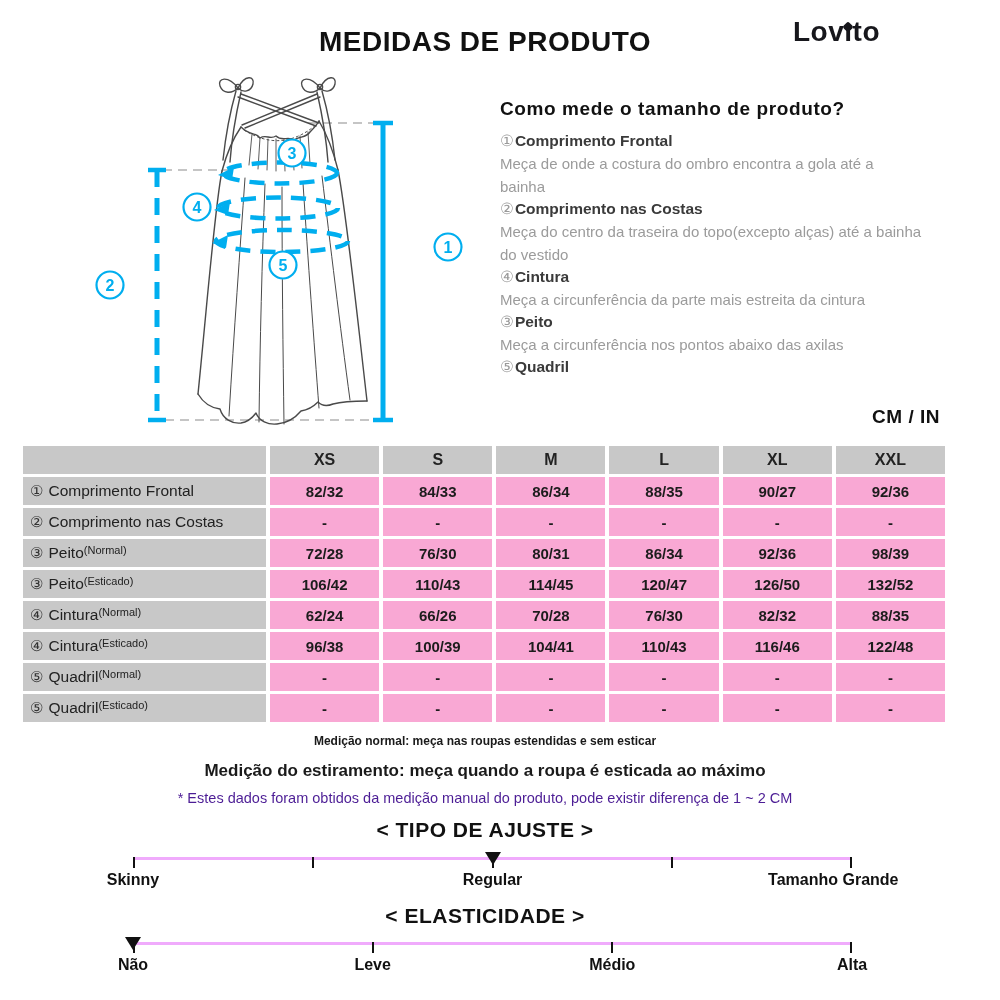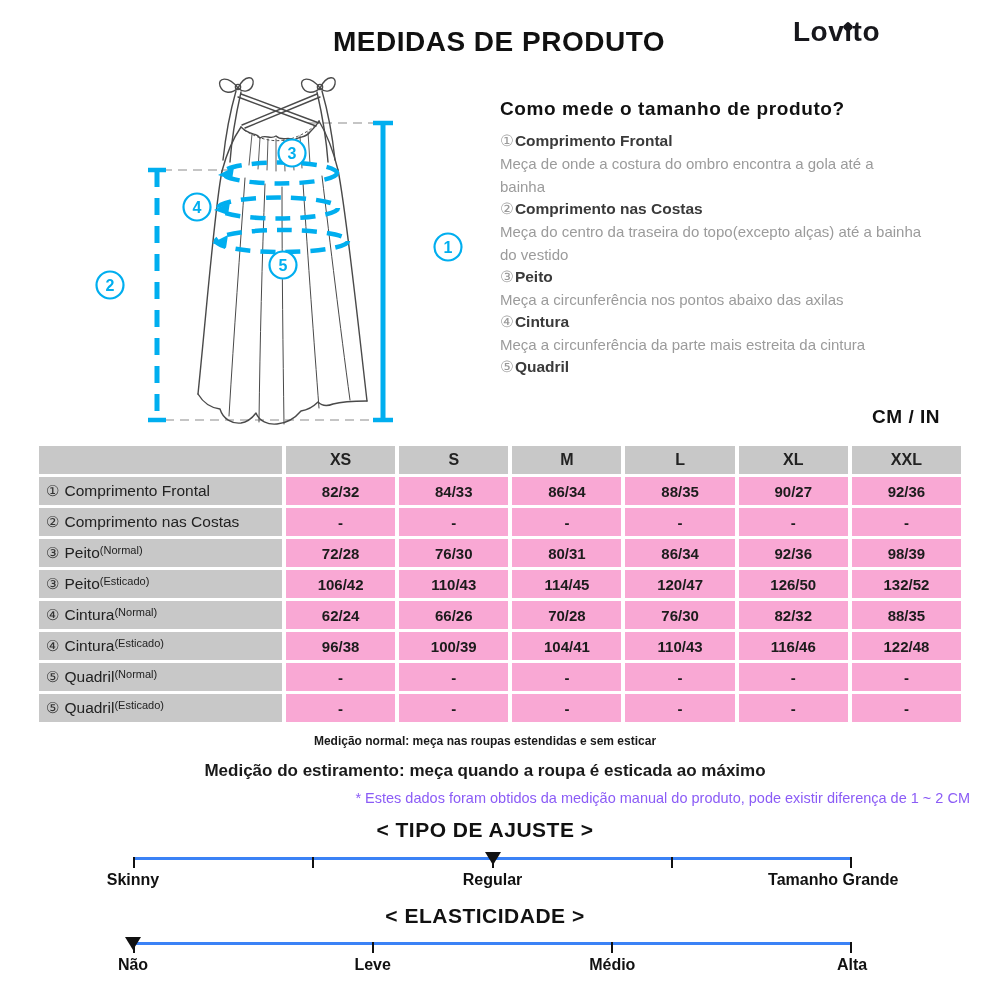--- a/index.html
+++ b/index.html
@@ -1,50 +1,50 @@
 <!DOCTYPE html>
 <html><head>
 <meta charset="utf-8">
 <style>
   html,body{margin:0;padding:0;}
   body{width:1000px;height:1000px;background:#ffffff;font-family:"Liberation Sans",sans-serif;color:#1a1a1a;position:relative;overflow:hidden;}
   .abs{position:absolute;}
 
   
-  .page-title{top:26px;left:14px;width:970px;text-align:center;font-size:28px;font-weight:bold;letter-spacing:.5px;color:#111;}
+  .page-title{top:26px;left:0;width:970px;text-align:center;font-size:28px;font-weight:bold;letter-spacing:.5px;color:#111;}
   .brand{top:16px;left:793px;font-size:28px;font-weight:bold;letter-spacing:.5px;color:#17171c;}
   .brand .istem{position:relative;display:inline-block;}
   .brand .idot{position:absolute;left:50%;top:7px;width:8px;height:8px;background:#17171c;transform:translateX(-50%) rotate(45deg);border-radius:2px 2px 3px 2px;}
 
   
   .howto{top:98px;left:500px;width:492px;}
   .howto-title{font-size:19px;font-weight:bold;letter-spacing:.6px;color:#111;margin-bottom:10px;}
   .hname{font-size:15.5px;font-weight:bold;color:#3a3a3a;line-height:22px;}
   .hnum{font-weight:normal;color:#9a9a9a;margin-right:1px;}
   .hdesc{font-size:15px;color:#9b9b9b;line-height:23px;white-space:pre-line;}
   .unit{top:406px;left:0;width:940px;text-align:right;font-size:19px;font-weight:bold;color:#111;letter-spacing:.5px;}
 
   
-  .sizetable{top:446px;left:39px;width:922px;display:grid;grid-template-columns:243px repeat(6,1fr);grid-auto-rows:28px;column-gap:4px;row-gap:3px;}
+  .sizetable{top:446px;left:23px;width:922px;display:grid;grid-template-columns:243px repeat(6,1fr);grid-auto-rows:28px;column-gap:4px;row-gap:3px;}
   .cell{display:flex;align-items:center;justify-content:center;}
   .cell.head{background:#c8c8c8;font-weight:bold;font-size:16px;color:#222;}
   .cell.rowlabel{background:#c8c8c8;justify-content:flex-start;padding-left:7px;font-size:15.5px;color:#222;}
   .cell.val{background:#f9a8d4;font-weight:bold;font-size:15px;color:#1c1c1c;}
   .rnum{margin-right:5px;font-size:15px;color:#333;}
   .rsub{font-size:11px;color:#222;align-self:flex-end;padding-bottom:11px;}
 
   
   .note{left:0;width:970px;text-align:center;}
   .note.b1{top:734px;font-size:12px;font-weight:bold;}
   .note.b2{top:761px;font-size:17px;font-weight:bold;}
-  .note.small{top:790px;font-size:14.5px;color:#8b5cf6;text-align:right;}
+  .note.small{top:790px;font-size:14.5px;color:#4c1d95;}
 
   
   .scale-title{left:0;width:970px;text-align:center;font-size:21px;font-weight:bold;letter-spacing:.5px;color:#111;}
-  .scale{left:133px;width:719px;height:3px;background:#3b82f6;}
+  .scale{left:133px;width:719px;height:3px;background:#f0abfc;}
   .tick{position:absolute;top:0;width:2px;height:11px;background:#111;}
   .smarker{position:absolute;top:-5px;width:0;height:0;border-left:8px solid transparent;border-right:8px solid transparent;border-top:13px solid #111;}
   .slabel{position:absolute;top:14px;transform:translateX(-50%);white-space:nowrap;font-size:16px;font-weight:bold;color:#111;}
 
   svg text{font-family:"Liberation Sans",sans-serif;}
 </style>
 </head>
 <body>
 
 <div class="abs page-title">MEDIDAS DE PRODUTO</div>
@@ -165,26 +165,26 @@
     <div class="hname"><span class="hnum">①</span><span>Comprimento Frontal</span></div>
     <div class="hdesc">Meça de onde a costura do ombro encontra a gola até a
 bainha</div>
   </div>
   <div>
     <div class="hname"><span class="hnum">②</span><span>Comprimento nas Costas</span></div>
     <div class="hdesc">Meça do centro da traseira do topo(excepto alças) até a bainha
 do vestido</div>
   </div>
   <div>
+    <div class="hname"><span class="hnum">④</span><span>Cintura</span></div>
+    <div class="hdesc">Meça a circunferência da parte mais estreita da cintura</div>
+  </div>
+  <div>
     <div class="hname"><span class="hnum">③</span><span>Peito</span></div>
     <div class="hdesc">Meça a circunferência nos pontos abaixo das axilas</div>
-  </div>
-  <div>
-    <div class="hname"><span class="hnum">④</span><span>Cintura</span></div>
-    <div class="hdesc">Meça a circunferência da parte mais estreita da cintura</div>
   </div>
   <div>
     <div class="hname"><span class="hnum">⑤</span><span>Quadril</span></div>
   </div>
 </div>
 
 <div class="abs unit">CM / IN</div>
 
 <div class="abs sizetable">
   <div class="cell head"></div>

